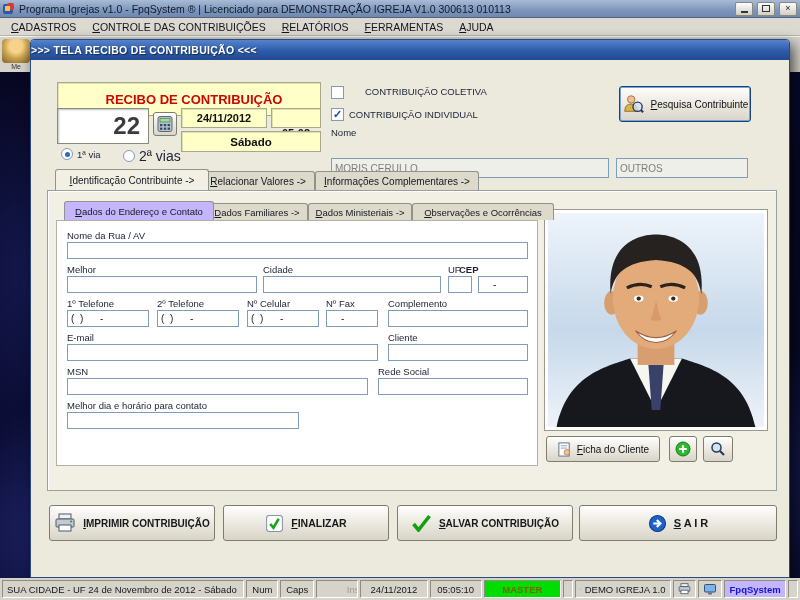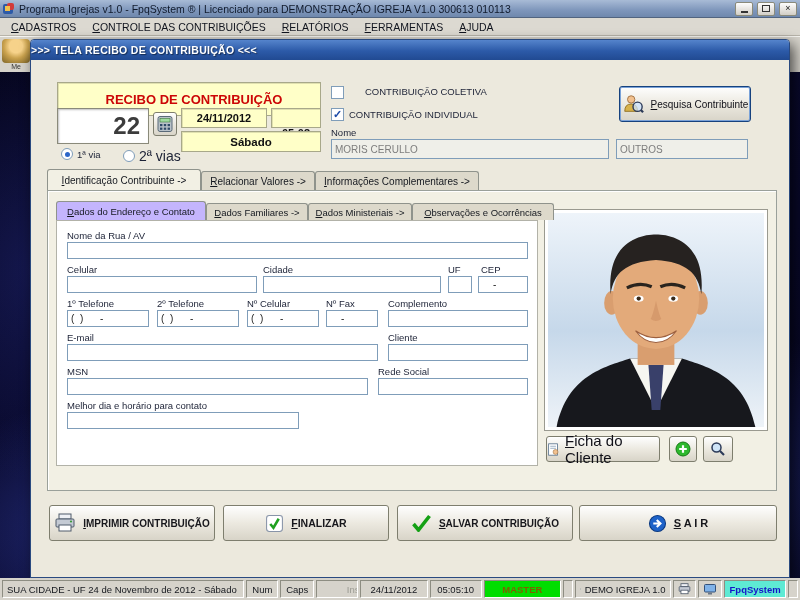--- a/index.html
+++ b/index.html
@@ -50,26 +50,26 @@
     background:linear-gradient(180deg,#5584cc 0%, #2c5aa8 55%, #214a92 100%);
     border-radius:3px 3px 0 0; display:flex; align-items:center; }
   #dlg-title span { color:#fff; font-size:10.5px; font-weight:bold; text-shadow:1px 1px 1px rgba(0,0,0,.5); letter-spacing:.3px; }
 
   .ybox { background:#ffffc8; border:1px solid #a8a88a; box-shadow:inset 1px 1px 0 rgba(0,0,0,.12); }
   .sunken { background:#fff; border:1px solid #8a8a7a; box-shadow:inset 1px 1px 2px rgba(0,0,0,.25); }
 
   .fld-label { font-size:9.5px; color:#1c2236; white-space:nowrap; }
   .fld { background:#fff; border:1px solid #7f9db9; font-size:10px; color:#222;
     padding:0 3px; font-family:"Liberation Sans",sans-serif; }
-  .fld.gray { background:#efefe9; color:#7d7d7d; }
+  .fld.gray { background:#efefe9; color:#7d7d7d;margin-top:19px; }
 
   .tab { position:absolute; top:0; height:100%; border:1px solid #8f938c; border-bottom:none;
     border-radius:3px 3px 0 0; background:#ddd9cb; font-size:10px; color:#14181f;
     display:flex; align-items:center; justify-content:center; white-space:nowrap; }
-  .tab.active { background:#f2f0e4; height:calc(100% + 2px); top:-2px; z-index:2; font-weight:normal; }
+  .tab.active { background:#f2f0e4; height:calc(100% + 2px); top:-2px; z-index:2; font-weight:normal;margin-left:8px; }
   .tab.active.white { background:#c4b5fd; }
 
   .panel-raised { background:#f2f0e4; border:1px solid #9aa09a;
     box-shadow:inset 1px 1px 0 #fff; }
   .panel-white { background:#fff; border:1px solid #b2b2a8; }
 
   .pushbtn { background:linear-gradient(180deg,#fefefe 0%, #ece9e0 50%, #d8d4c8 100%);
     border:1px solid #7e7e6e; border-radius:3px; display:flex; align-items:center; justify-content:center;
     gap:7px; cursor:default; box-shadow:inset 0 1px 0 #fff; }
   .pushbtn .cap { font-size:10.5px; font-weight:bold; color:#17171c; }
@@ -245,27 +245,27 @@
       <div class="tab" style="left:356px; width:142px;">
         <span class="ul1" style="font-size:9.5px;">Observações e Ocorrências</span>
       </div>
     </div>
 
     <div class="abs panel-white" style="left:25px; top:180px; width:482px; height:246px; z-index:2;"></div>
 
     <span class="abs fld-label" style="left:36px; top:190px; z-index:4;">Nome da Rua / AV</span>
     <input class="abs fld" style="left: 36px; top: 202px; width: 461px; height: 17px; z-index: 4;">
 
-    <span class="abs fld-label" style="left:36px; top:224px; z-index:4;">Celular</span>
+    <span class="abs fld-label" style="left:36px; top:224px; z-index:4;">Melhor</span>
     <input class="abs fld" style="left: 36px; top: 236px; width: 190px; height: 17px; z-index: 4;">
     <span class="abs fld-label" style="left:232px; top:224px; z-index:4;">Cidade</span>
     <input class="abs fld" style="left: 232px; top: 236px; width: 178px; height: 17px; z-index: 4;">
     <span class="abs fld-label" style="left:417px; top:224px; z-index:4;">UF</span>
     <input class="abs fld" style="left: 417px; top: 236px; width: 24px; height: 17px; z-index: 4;">
-    <span class="abs fld-label" style="left:450px; top:224px; z-index:4;">CEP</span>
+    <span class="abs fld-label" style="left:428px; top:224px; z-index:4;font-weight:bold;">CEP</span>
     <input class="abs fld" style="left: 447px; top: 236px; width: 50px; height: 17px; z-index: 4;" value="    -">
 
     <span class="abs fld-label" style="left:36px; top:258px; z-index:4;">1º Telefone</span>
     <input class="abs fld" style="left: 36px; top: 270px; width: 82px; height: 17px; z-index: 4;" value="(  )      -">
     <span class="abs fld-label" style="left:126px; top:258px; z-index:4;">2º Telefone</span>
     <input class="abs fld" style="left: 126px; top: 270px; width: 82px; height: 17px; z-index: 4;" value="(  )      -">
     <span class="abs fld-label" style="left:216px; top:258px; z-index:4;">Nº Celular</span>
     <input class="abs fld" style="left: 216px; top: 270px; width: 72px; height: 17px; z-index: 4;" value="(  )      -">
     <span class="abs fld-label" style="left:295px; top:258px; z-index:4;">Nº Fax</span>
     <input class="abs fld" style="left: 295px; top: 270px; width: 52px; height: 17px; z-index: 4;" value="    -">
@@ -314,21 +314,21 @@
       </svg>
     </div>
 
     <div class="abs pushbtn" style="left:515px; top:396px; width:114px; height:26px; gap:5px;">
       <svg width="15" height="15" viewBox="0 0 16 16">
         <rect x="2" y="1" width="11" height="14" fill="#fff" stroke="#55708c"></rect>
         <line x1="4" y1="4" x2="11" y2="4" stroke="#8aa0b8"></line>
           <line x1="4" y1="6.5" x2="11" y2="6.5" stroke="#8aa0b8"></line>
         <circle cx="10.5" cy="11" r="3" fill="#f2c18f" stroke="#a07040" stroke-width="0.7"></circle>
       </svg>
-      <span style="font-size:15px; font-weight:normal; color:#101018;" class="cap ul1">Ficha do Cliente</span>
+      <span style="font-size:10px; font-weight:normal; color:#101018;" class="cap ul1">Ficha do Cliente</span>
     </div>
     <div class="abs pushbtn" style="left:638px; top:396px; width:28px; height:26px;">
       <svg width="16" height="16" viewBox="0 0 16 16">
         <circle cx="8" cy="8" r="7" fill="#2eb82e" stroke="#177a17"></circle>
         <path d="M8 4.2 V11.8 M4.2 8 H11.8" stroke="#fff" stroke-width="2.2"></path>
       </svg>
     </div>
     <div class="abs pushbtn" style="left:672px; top:396px; width:30px; height:26px;">
       <svg width="16" height="16" viewBox="0 0 16 16">
         <circle cx="6.5" cy="6.5" r="4.5" fill="#cfe4f7" stroke="#2c3a58" stroke-width="1.5"></circle>
@@ -389,17 +389,17 @@
         <rect x="2" y="6" width="18" height="8" rx="1" fill="#c4cad4" stroke="#4e5a6a" stroke-width="1.4"></rect>
         <rect x="5" y="12" width="12" height="6" fill="#fff" stroke="#4e5a6a" stroke-width="1.4"></rect>
       </svg>
     </div>
     <div class="sp center" style="width:24px;">
       <svg width="12" height="11" viewBox="0 0 12 11">
         <rect x="0.5" y="0.5" width="11" height="7.5" rx="1" fill="#7fb2e8" stroke="#33517a"></rect>
         <rect x="4" y="8.5" width="4" height="2" fill="#6a7686"></rect>
       </svg>
     </div>
-    <div class="sp center" style="width:62px; background:#5eead4; color:#1414c8; font-weight:bold;">FpqSystem</div>
+    <div class="sp center" style="width:62px; background:#c4b5fd; color:#1414c8; font-weight:bold;">FpqSystem</div>
     <div class="sp" style="flex:1;"></div>
   </div>
 
 </div>
 
 </body></html>

